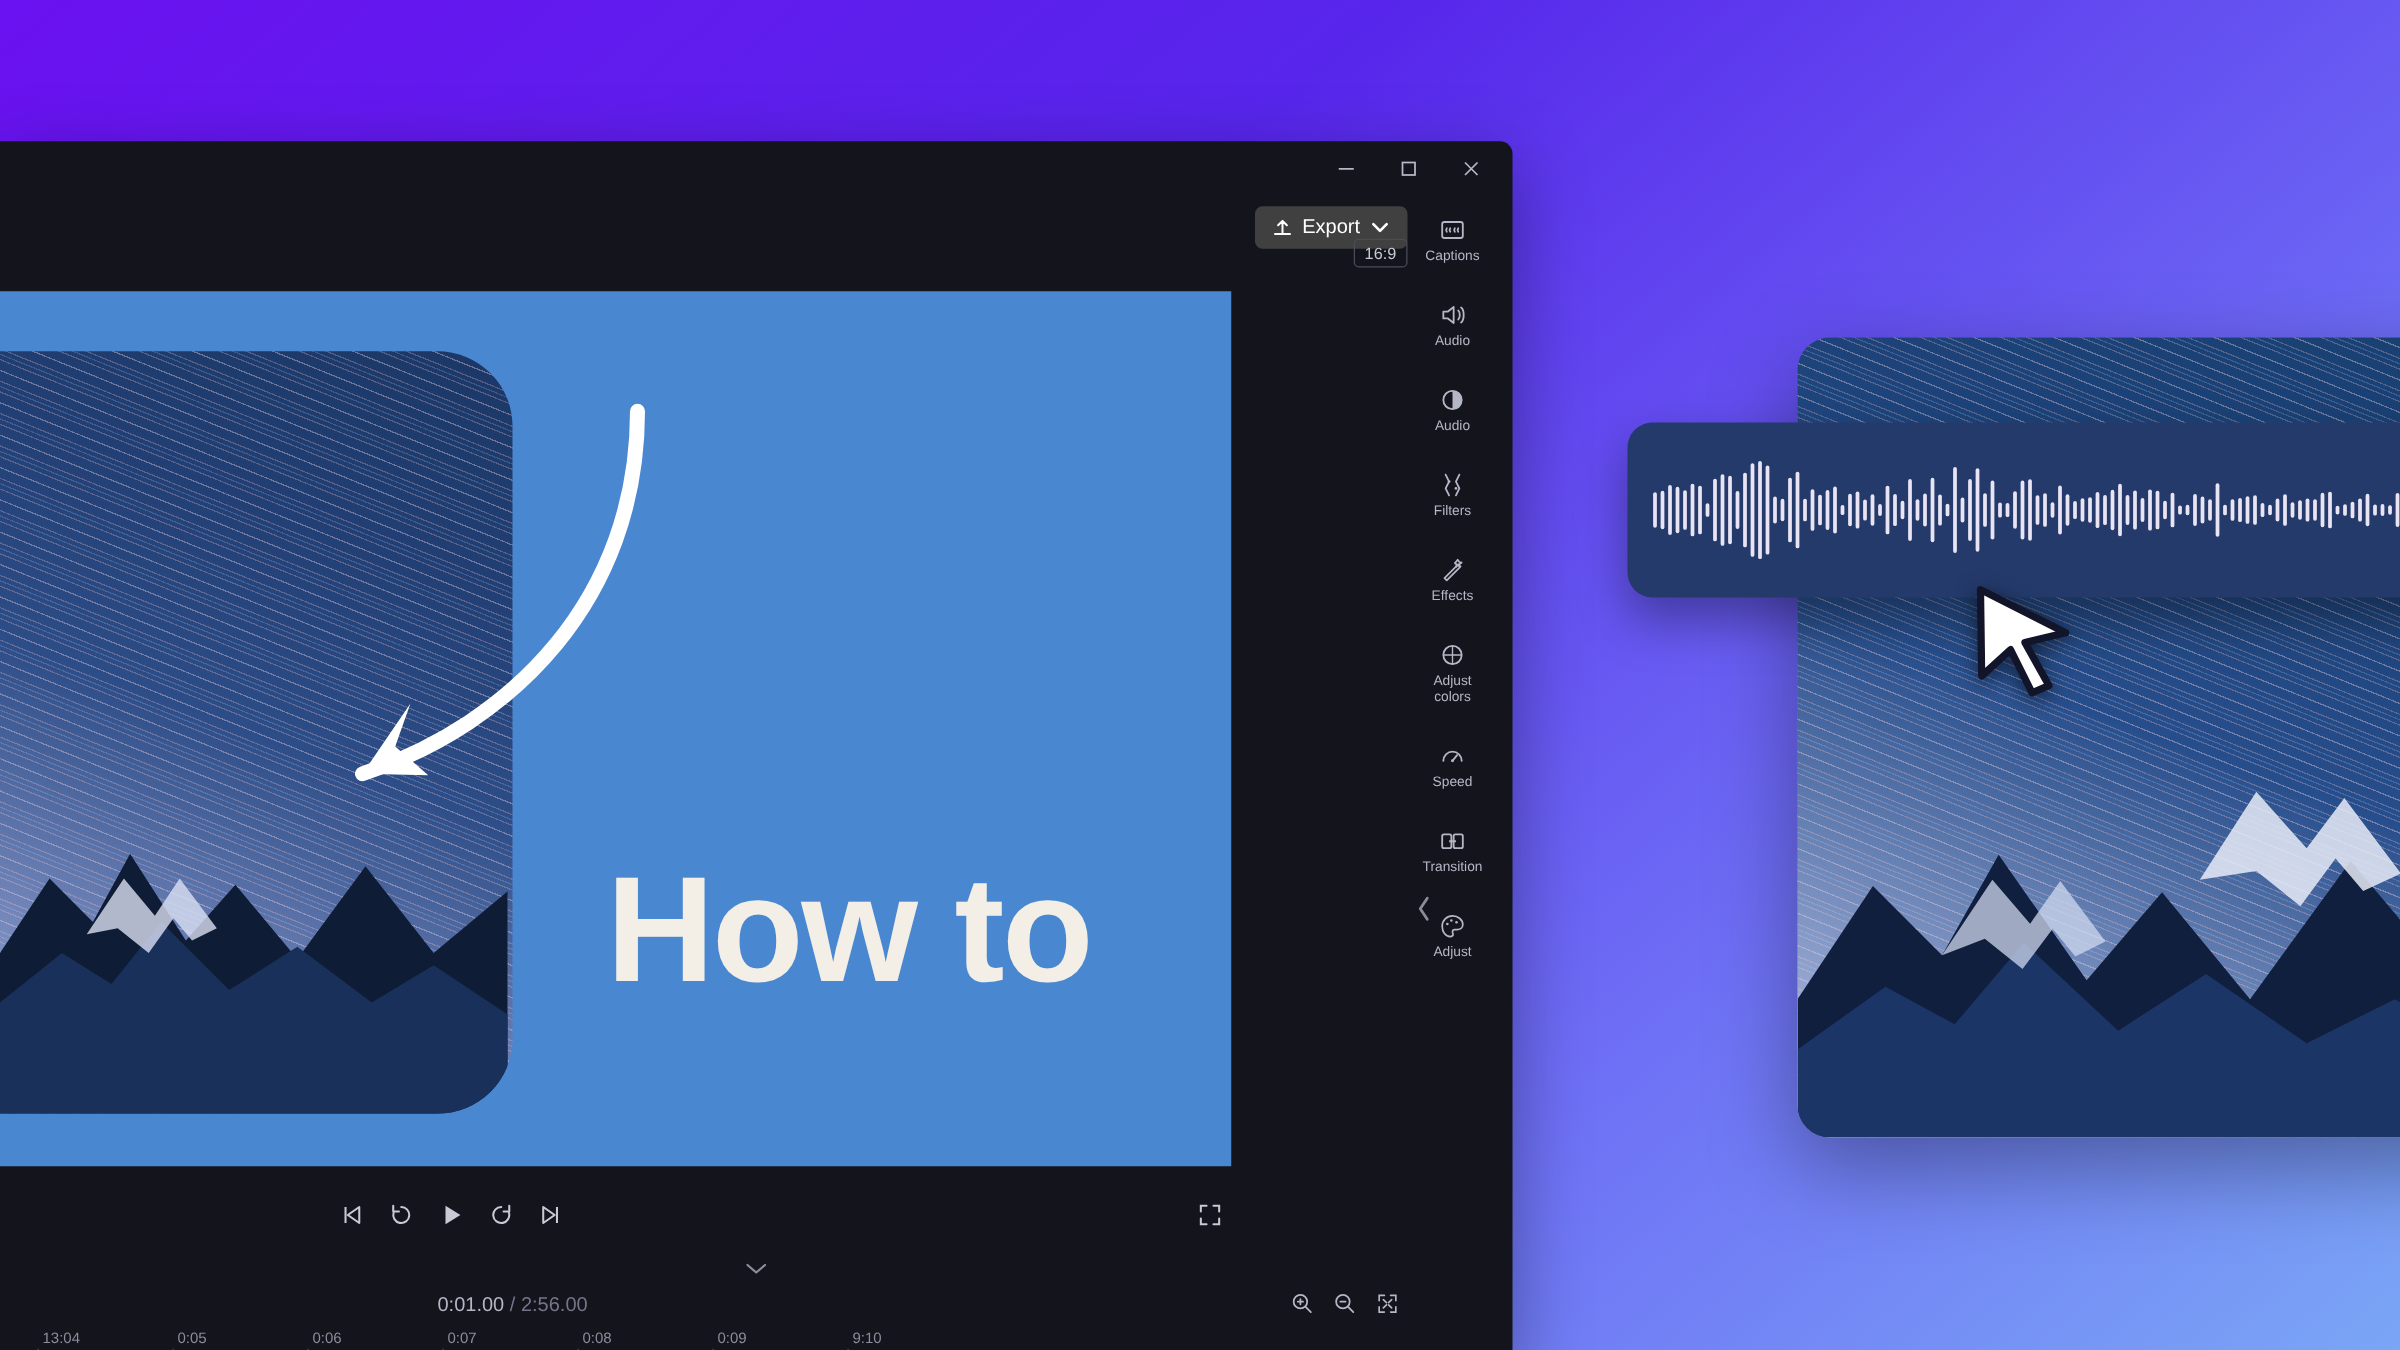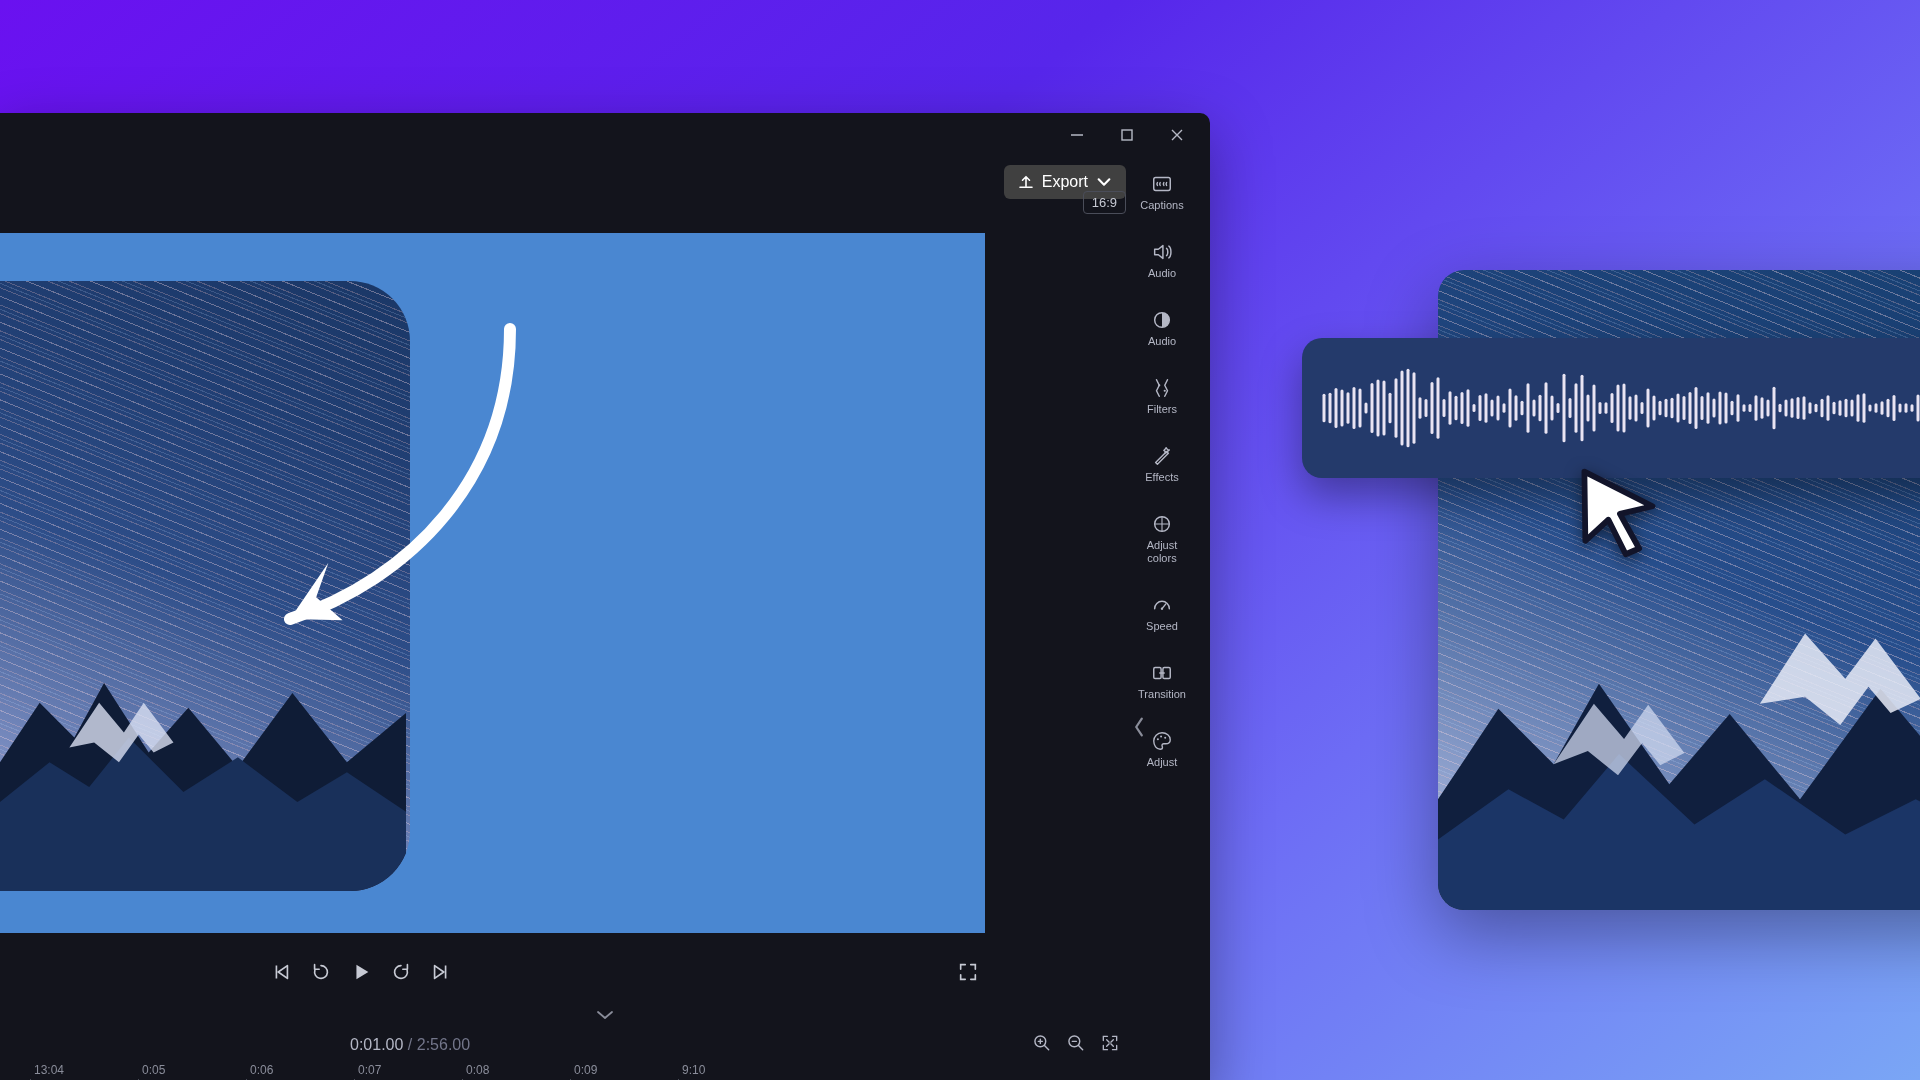--- a/index.html
+++ b/index.html
@@ -348,20 +348,21 @@
         <path d="M0 320V230l50-40 40 25 40-50 55 55 55-35 60 45 50-30 60 40V320z" fill="#19305a"></path>
         <path d="M70 175l30-45 25 30 20-30 30 40-20 10-15-18-20 28-25-20z" fill="#d9e0f2" opacity=".8"></path>
       </svg>
     </div>
     <div class="arrow-overlay">
       <svg viewBox="0 0 280 330">
           <path d="M250 10 C 250 160, 150 260, 30 300" fill="none" stroke="#fff" stroke-width="12" stroke-linecap="round"></path>
           <path d="M30 300 l52 -8 -30 -18 6 -36z" fill="#fff" transform="rotate(10 30 300)"></path>
         </svg>
     </div>
+    <div class="canvas-text">How to</div>
   </div>
 
   <div class="transport">
     <div class="tbtn">
       <svg viewBox="0 0 24 24">
           <path d="M7 5v14M19 5L9 12l10 7z" fill="none" stroke="currentColor" stroke-width="1.8" stroke-linejoin="round"></path>
         </svg>
     </div>
     <div class="tbtn">
       <svg viewBox="0 0 24 24">

